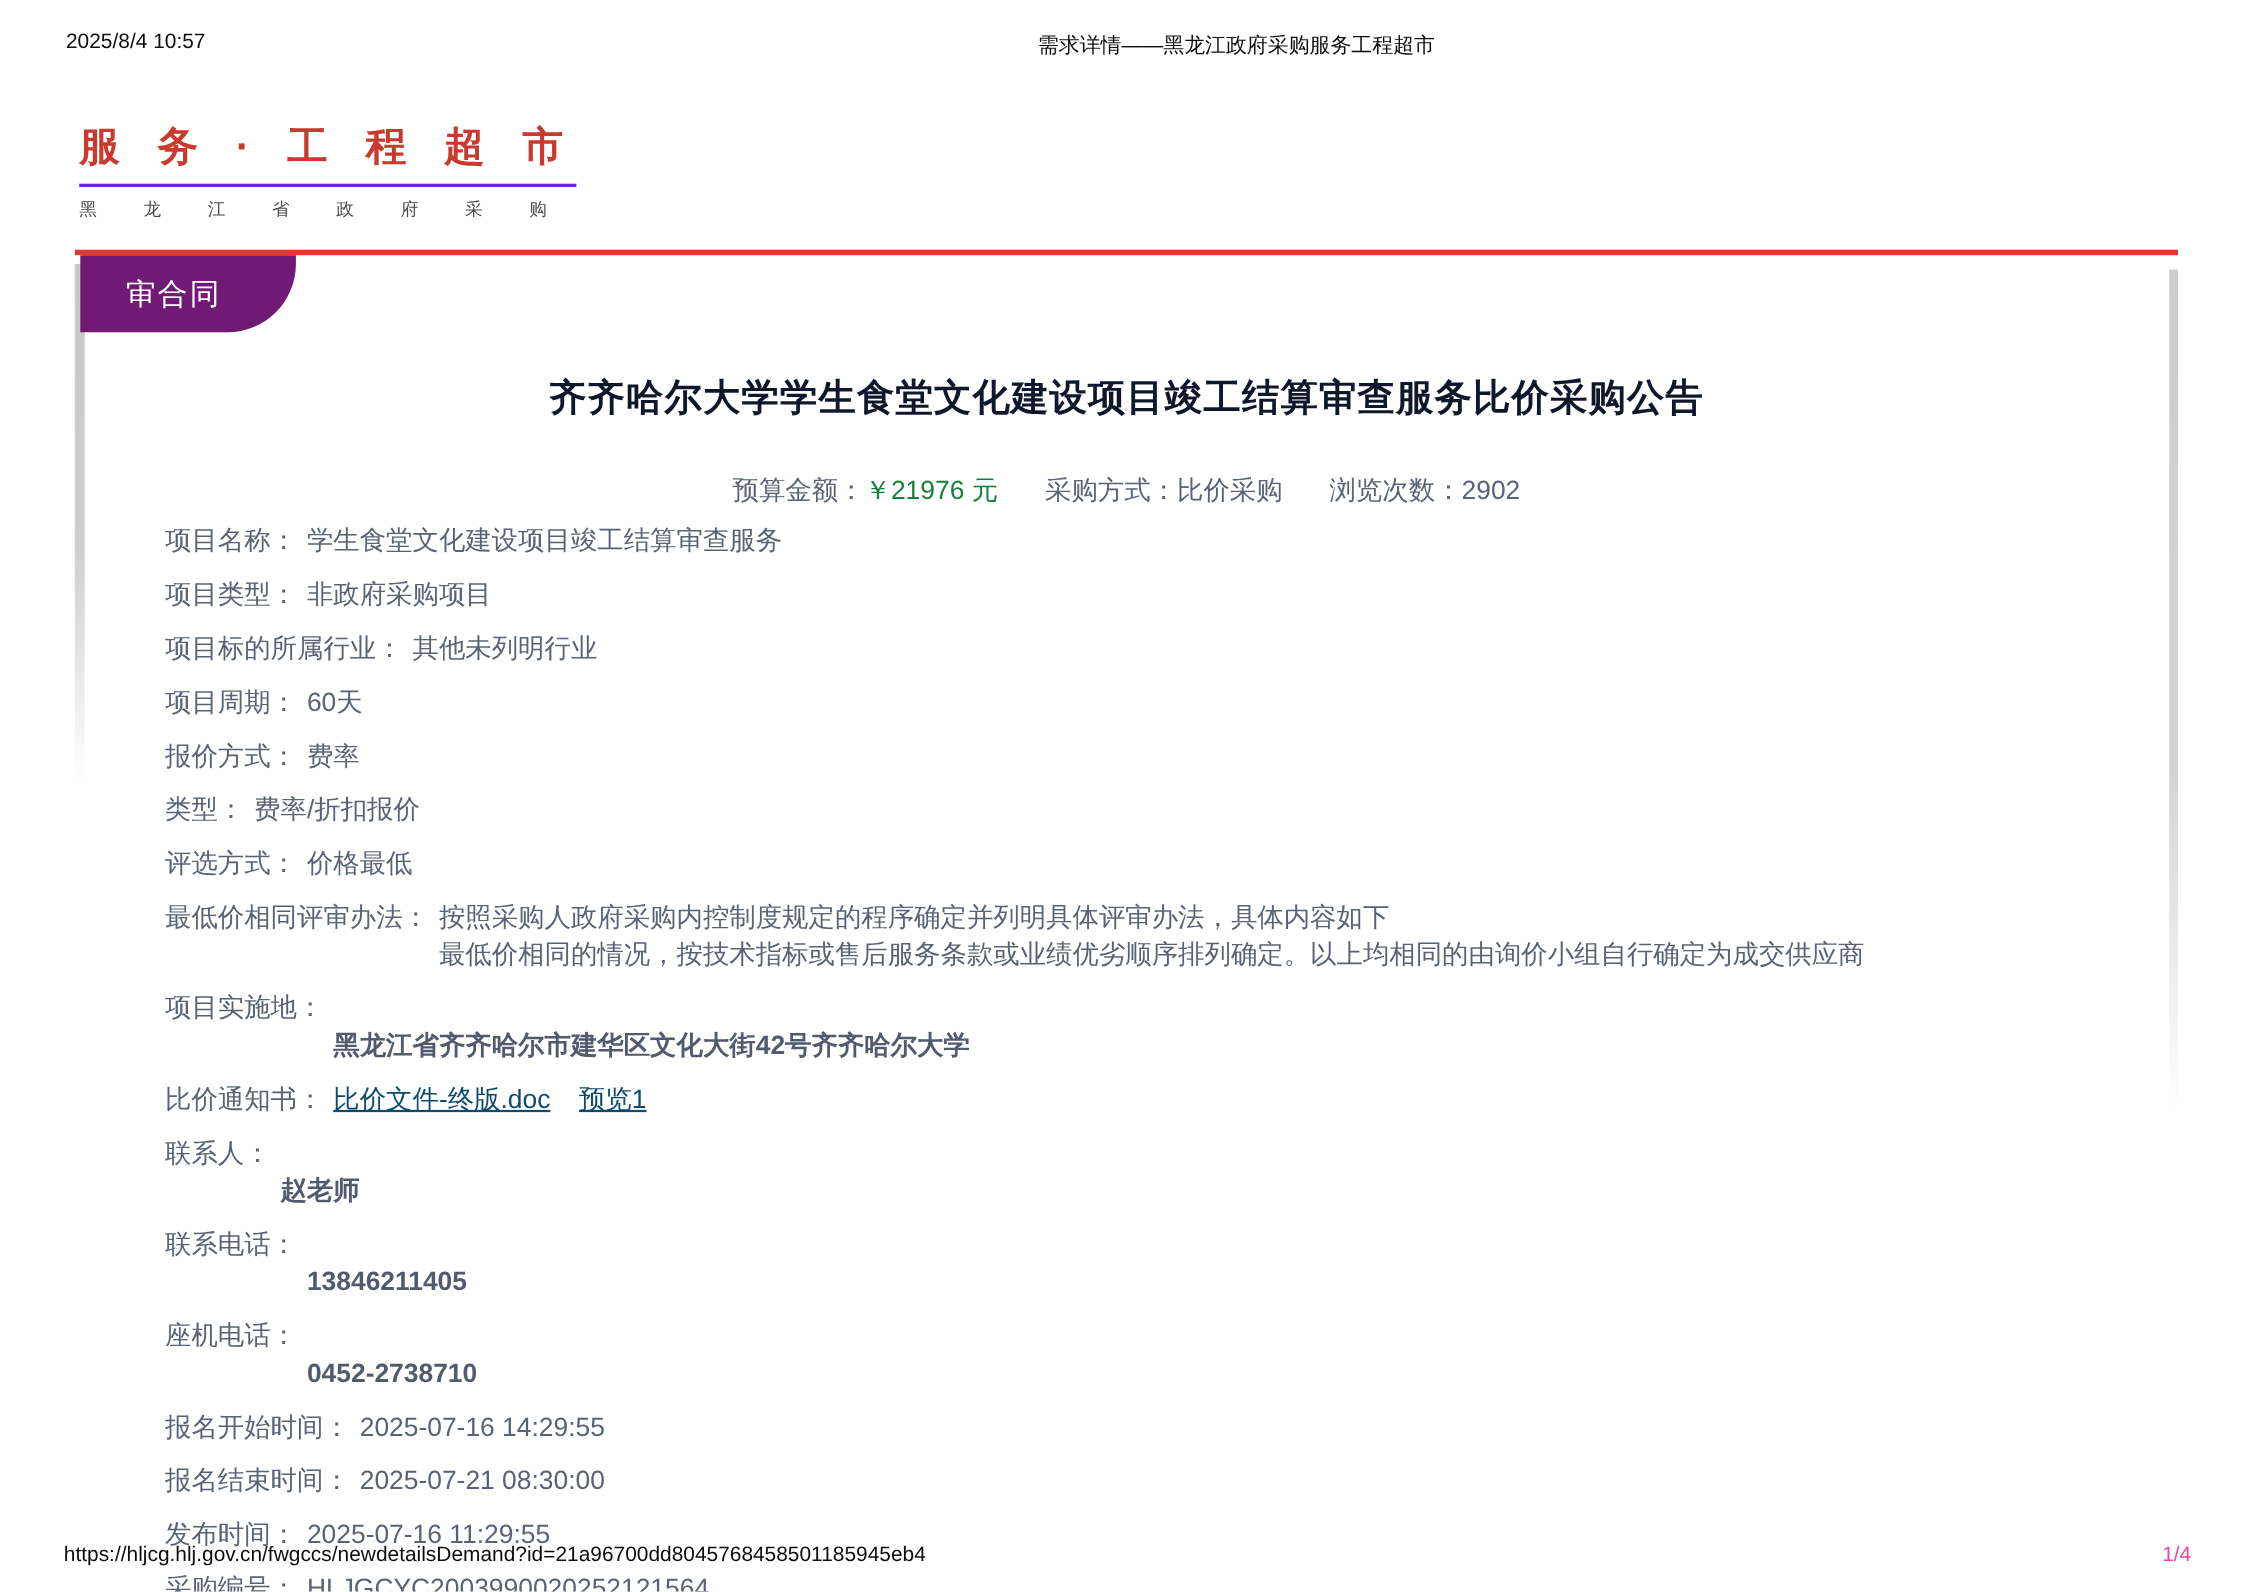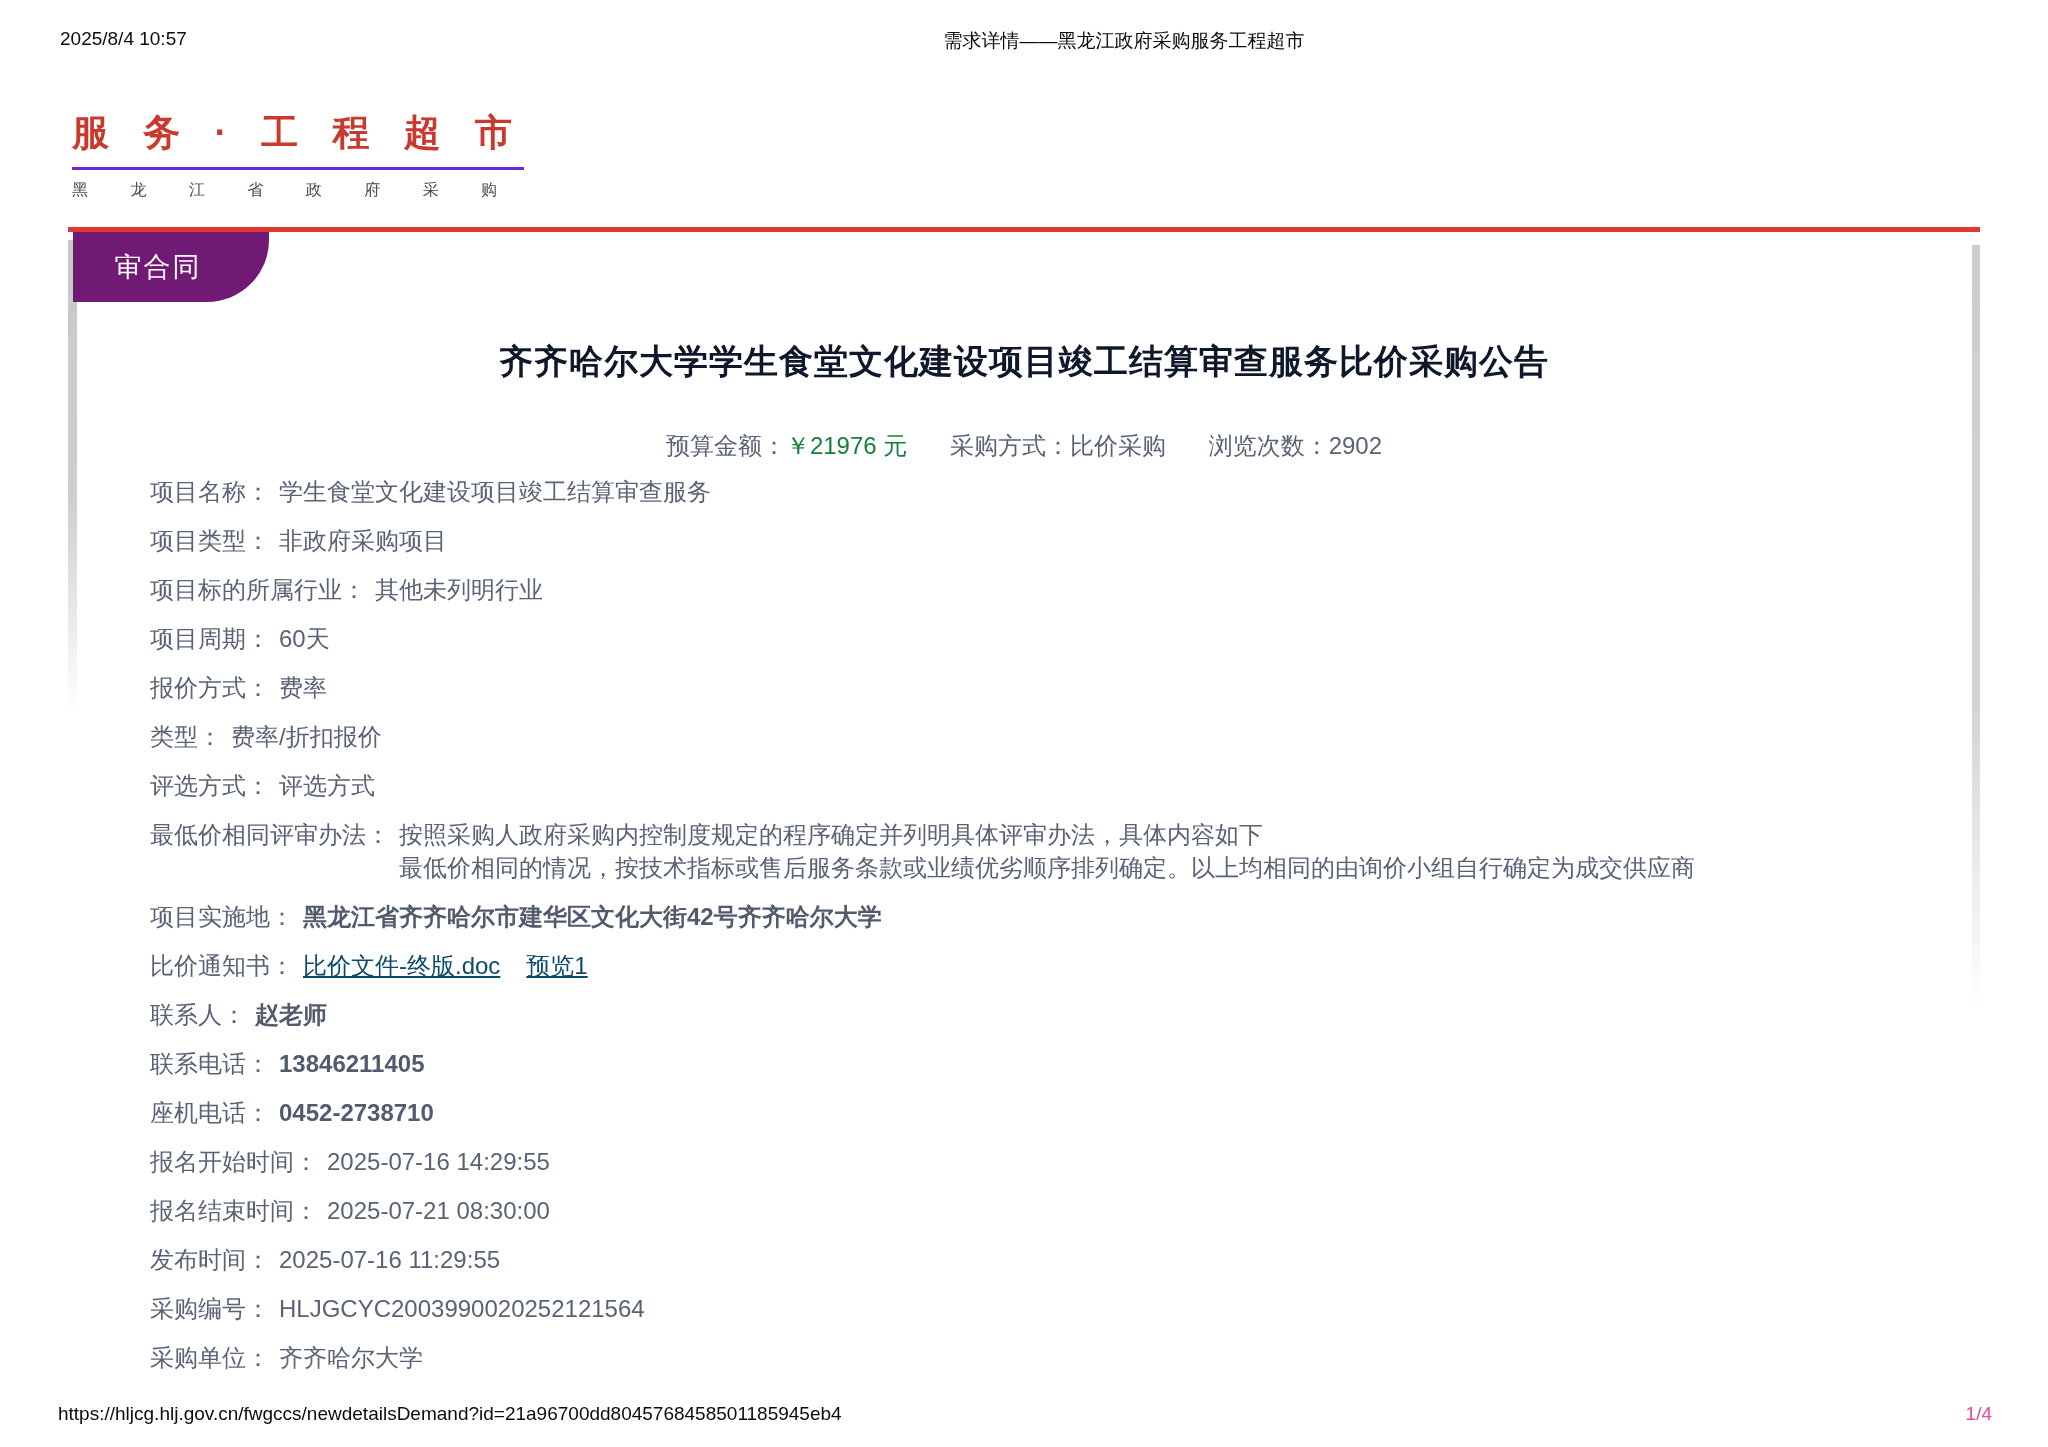--- a/index.html
+++ b/index.html
@@ -79,21 +79,21 @@
   .fields{
     position:absolute;top:479px;left:150px;right:120px;
   }
   .field-row{
     display:flex;align-items:flex-start;
     font-size:24px;line-height:26px;
     margin-bottom:23px;white-space:nowrap;
   }
   .field-label{flex:0 0 auto;margin-right:9px;}
   .field-value{flex:0 1 auto;white-space:normal;}
-  .field-value.bold{font-weight:bold;color:#525b6e;}
+  .field-value.bold{font-weight:bold;color:#525b6e;margin-top:34px;}
   .field-value .line2{margin-top:7px;text-align:right;}
   .doc-link{
     color:#0c4a6e;text-decoration:underline;cursor:pointer;margin-right:26px;
   }
   .doc-link:last-child{margin-right:0;}
 </style>
 </head>
 <body>
 
 <div class="page">
@@ -142,21 +142,21 @@
       <div class="field-row">
         <span class="field-label">报价方式：</span>
         <span class="field-value">费率</span>
       </div>
       <div class="field-row">
         <span class="field-label">类型：</span>
         <span class="field-value">费率/折扣报价</span>
       </div>
       <div class="field-row">
         <span class="field-label">评选方式：</span>
-        <span class="field-value">评选方式</span>
+        <span class="field-value">价格最低</span>
       </div>
       <div class="field-row">
         <span class="field-label">最低价相同评审办法：</span>
         <span class="field-value">
           <div>按照采购人政府采购内控制度规定的程序确定并列明具体评审办法，具体内容如下</div>
           <div class="line2">最低价相同的情况，按技术指标或售后服务条款或业绩优劣顺序排列确定。以上均相同的由询价小组自行确定为成交供应商</div>
         </span>
       </div>
       <div class="field-row">
         <span class="field-label">项目实施地：</span>

